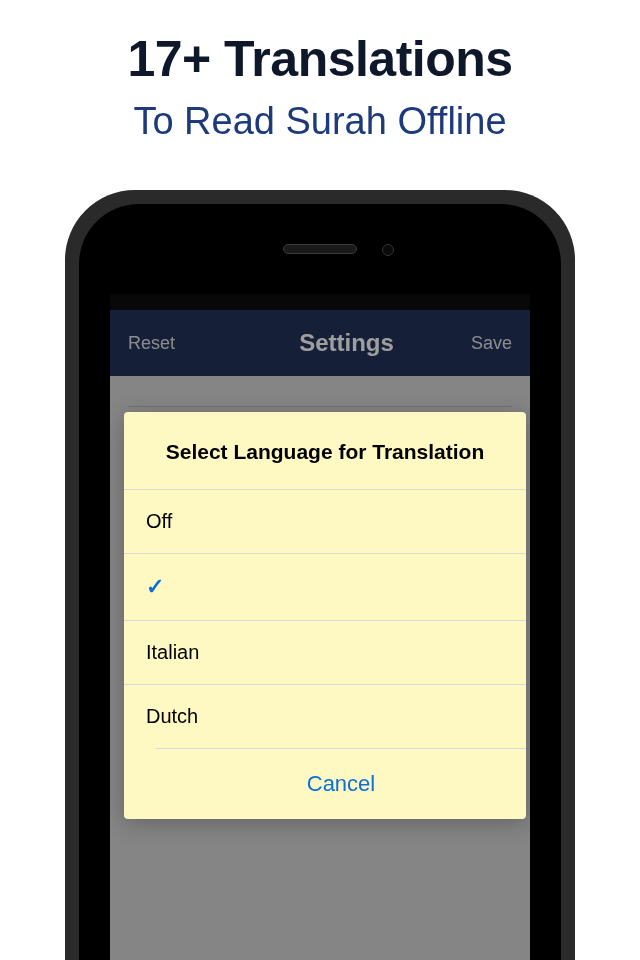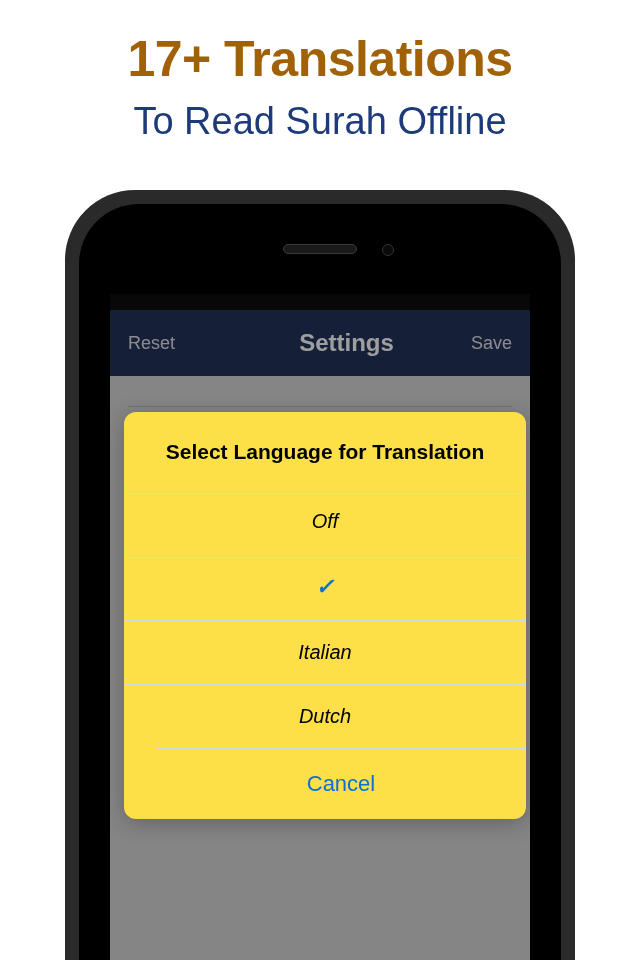--- a/index.html
+++ b/index.html
@@ -9,21 +9,21 @@
       background: #ffffff;
       font-family: -apple-system, "Helvetica Neue", Helvetica, Arial, sans-serif;
       overflow: hidden;
       position: relative;
     }
     .hero {
       text-align: center;
       padding-top: 30px;
     }
     .hero-title {
-      color: #a16207;
+      color: #0f172a;
       font-size: 50px;
       font-weight: 700;
       letter-spacing: -0.5px;
     }
     .hero-sub {
       color: #1d3a7a;
       font-size: 38px;
       font-weight: 400;
       margin-top: 12px;
     }
@@ -117,42 +117,41 @@
       position: absolute;
       top: 0; left: 0; right: 0; bottom: 0;
       background: rgba(0,0,0,0.38);
     }
 
     .sheet {
       position: absolute;
       top: 118px;
       left: 14px;
       right: 4px;
-      background: #fde047;
-      border-radius: 12px;
+      background: #fef9c3;
+      border-radius: 4px;
       overflow: hidden;
       box-shadow: 0 4px 22px rgba(0,0,0,.25);
     }
     .sheet-title {
       text-align: center;
       padding: 26px 40px 24px;
       font-size: 21px;
       font-weight: 600;
       color: #000;
       line-height: 1.3;
     }
     .sheet-sep { height: 1px; background: #d9d9d9; }
     .sheet-row {
       display: flex;
       align-items: center;
-      justify-content: center;
+      justify-content: flex-start;
       padding: 20px 22px;
       font-size: 20px;
       color: #000;
-      font-style: italic;
     }
     .check {
       color: #0a6edb;
       font-size: 22px;
       font-weight: 700;
     }
     .cancel-btn {
       text-align: center;
       padding: 22px 0;
       font-size: 22px;

